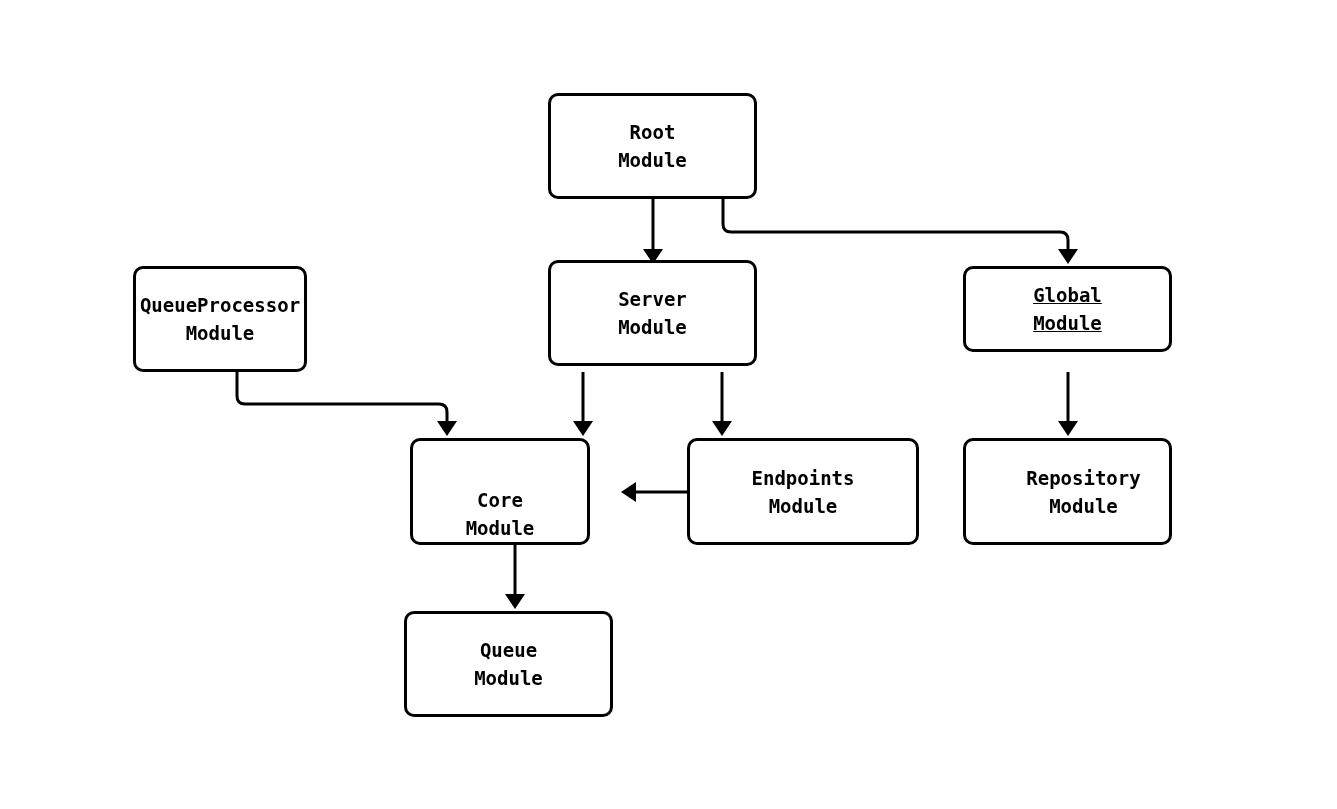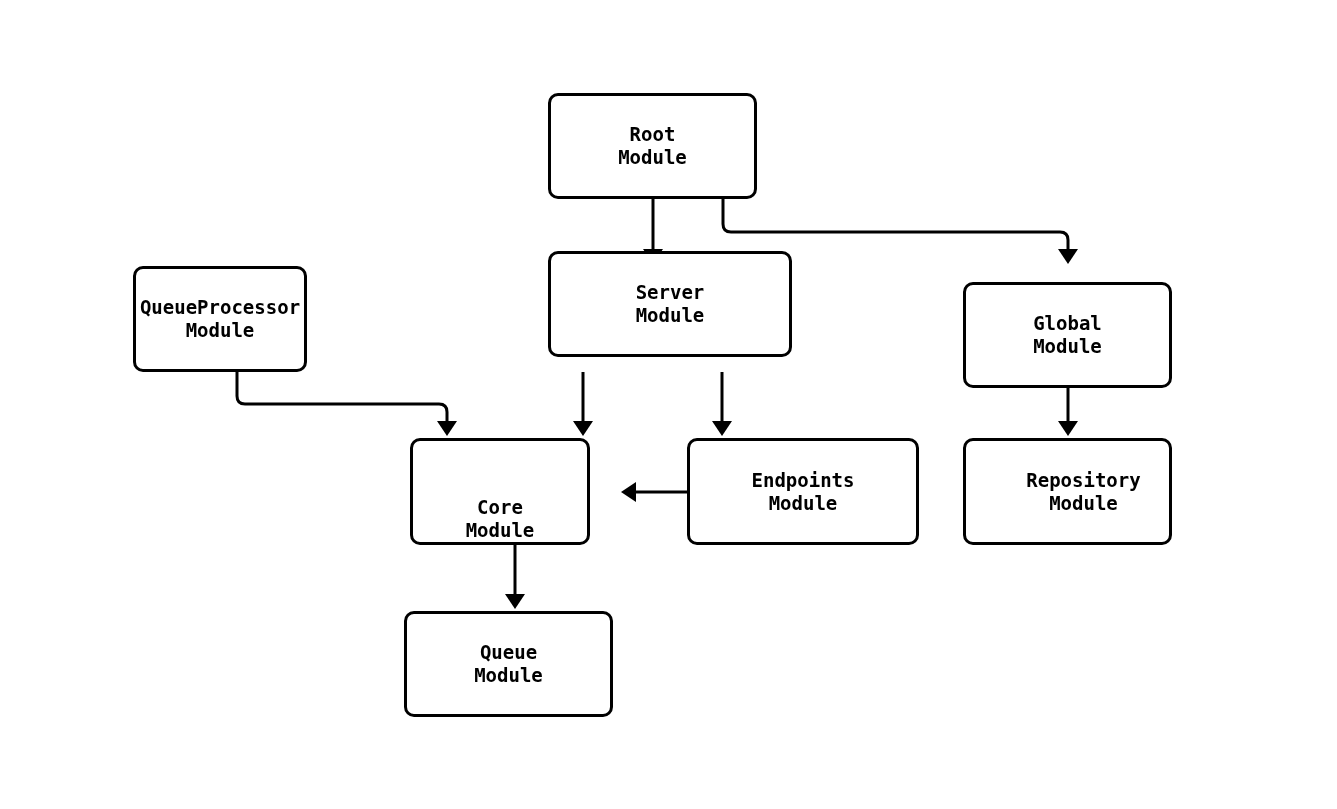--- a/index.html
+++ b/index.html
@@ -31,21 +31,21 @@
     display: flex;
     align-items: center;
     justify-content: center;
   }
   .node .label {
     font-size: 19px;
     font-weight: bold;
     color: #000000;
     text-align: center;
     white-space: pre-line;
-    line-height: 23px;
+    line-height: 28px;
   }
 </style>
 </head>
 <body>
 
 <div class="canvas">
   <svg class="edges-layer" id="edges" viewBox="0 0 1337 809" xmlns="http://www.w3.org/2000/svg">
       <g>
         <path d="M 653 199 L 653 249" fill="none" stroke="#000000" stroke-width="3"></path>
         <polygon points="653,264 643,249 663,249" fill="#000000"></polygon>
@@ -81,25 +81,25 @@
     </svg>
 
   <div class="node" style="left: 548px; top: 93px; width: 209px; height: 106px;">
     <span class="label">Root
 Module</span>
   </div>
   <div class="node" style="left: 133px; top: 266px; width: 174px; height: 106px;">
     <span class="label">QueueProcessor
 Module</span>
   </div>
-  <div class="node" style="left: 548px; top: 251px; width: 244px; height: 106px;">
+  <div class="node" style="left: 548px; top: 260px; width: 209px; height: 106px;">
     <span class="label">Server
 Module</span>
   </div>
-  <div class="node" style="left: 963px; top: 282px; width: 209px; height: 106px;">
+  <div class="node" style="left: 963px; top: 266px; width: 209px; height: 86px; text-decoration: underline;">
     <span class="label">Global
 Module</span>
   </div>
   <div class="node" style="left: 410px; top: 438px; width: 180px; height: 107px; align-items: flex-end;">
     <span class="label">Core
 Module</span>
   </div>
   <div class="node" style="left: 687px; top: 438px; width: 232px; height: 107px;">
     <span class="label">Endpoints
 Module</span>

